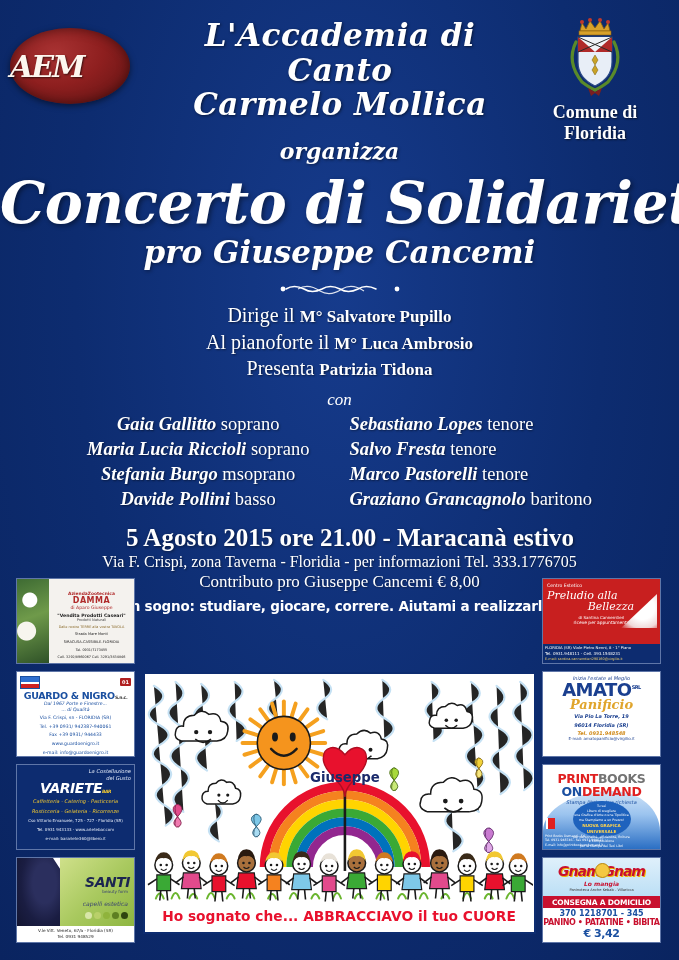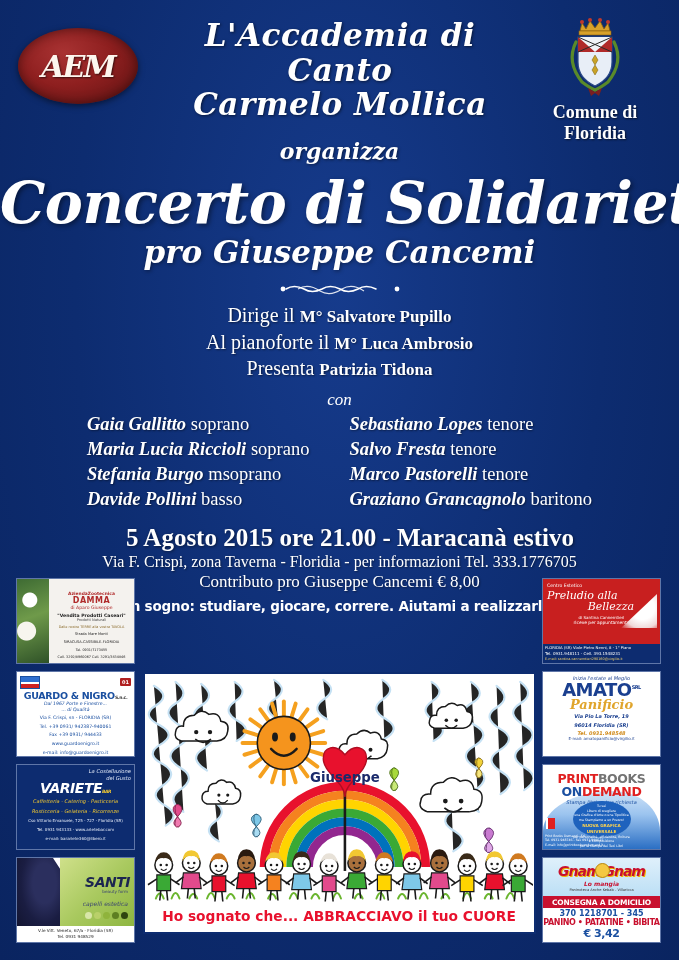--- a/index.html
+++ b/index.html
@@ -14,26 +14,26 @@
     width: 679px; height: 960px;
     background: #0d2c70;
     background-image:
       radial-gradient(ellipse at 50% 30%, #163b8c 0%, #0d2c70 55%, #0a2460 100%);
   }
 
   
   .header { position: relative; height: 122px; }
 
   .aem-logo {
-    position: absolute; left: 18px; top: 28px;
+    position: absolute; left: 10px; top: 28px;
     width: 120px; height: 76px;
     border-radius: 50%;
     background: radial-gradient(ellipse at 38% 32%, #a83232 0%, #8e1f1f 45%, #5c1212 100%);
     box-shadow: 0 2px 6px rgba(0,0,0,.5), inset 0 0 12px rgba(0,0,0,.45);
-    display: flex; align-items: center; justify-content: center;
+    display: flex; align-items: center; 
   }
   .aem-logo span {
     font-family: "DejaVu Serif", serif;
     font-style: italic; font-weight: bold;
     font-size: 30px; color: #fdf6ee; letter-spacing: -2px;
     text-shadow: 1px 1px 2px rgba(0,0,0,.6);
   }
 
   .academy-title {
     position: absolute; left: 150px; top: 18px; width: 380px;
@@ -104,21 +104,21 @@
     text-align: center; color: #fff;
     font-family: "Liberation Serif", serif;
     font-style: italic; font-size: 17px;
     margin-top: 9px;
   }
   .cast {
     display: flex; justify-content: center;
     gap: 40px; margin-top: 2px; color: #fff;
   }
   .cast-col { display: flex; flex-direction: column; }
-  .cast-col.left { align-items: flex-start; text-align: right; }
+  .cast-col.left { align-items: center; text-align: right; }
   .cast-col.right { align-items: flex-start; text-align: left; }
   .cast-row {
     font-family: "Liberation Serif", serif;
     font-size: 18.5px; line-height: 1.34;
     white-space: nowrap;
     text-shadow: 1px 1px 2px rgba(0,0,0,.45);
   }
   .cast-row .nm { font-weight: bold; font-style: italic; }
   .cast-row .rl { font-weight: normal; }
 

